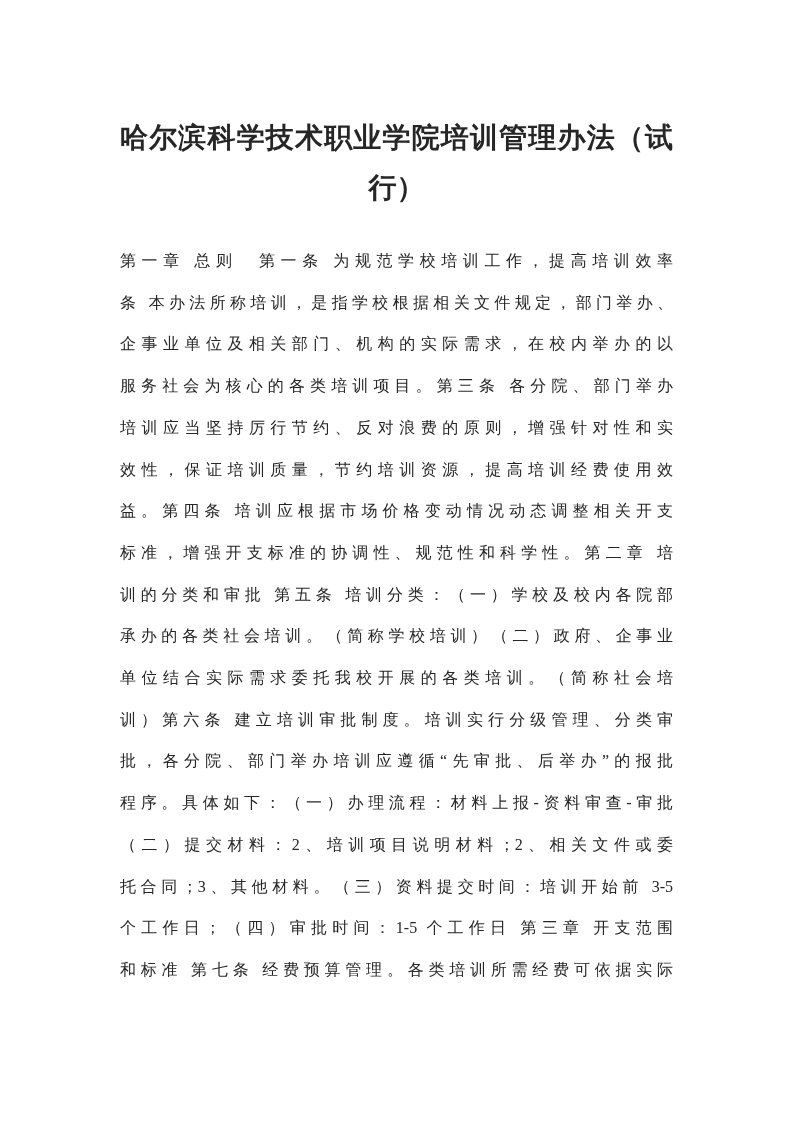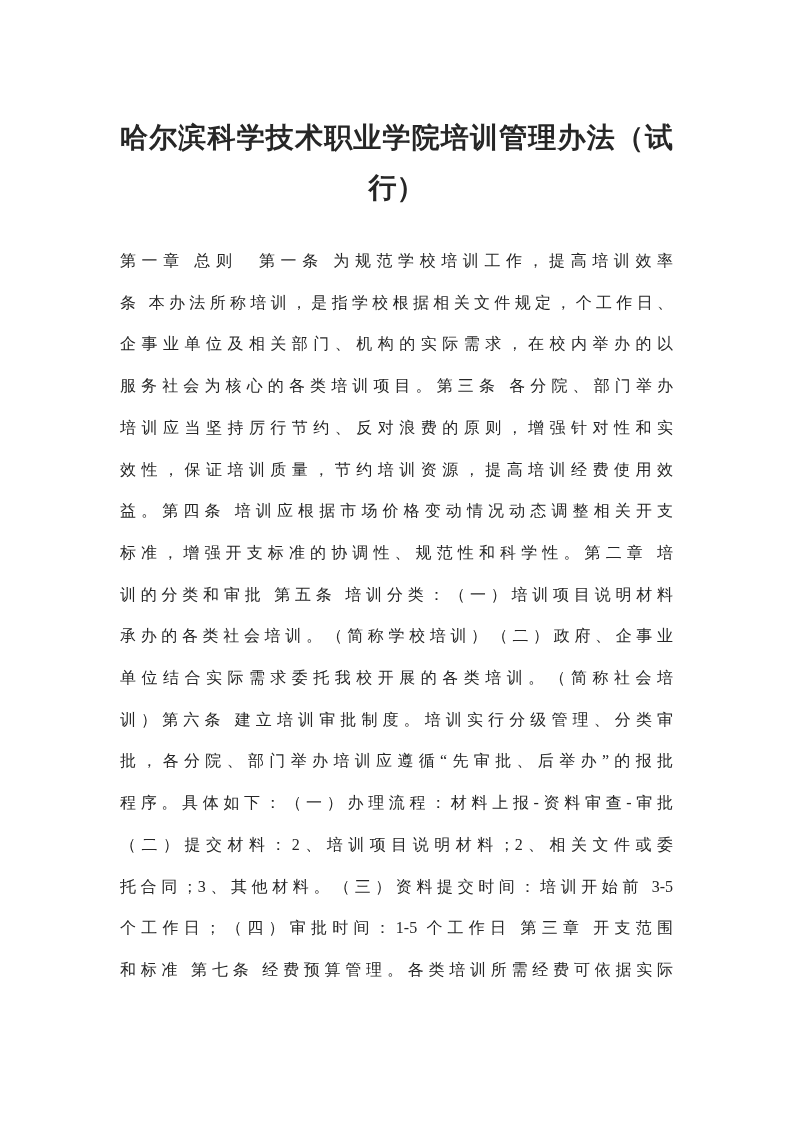--- a/index.html
+++ b/index.html
@@ -59,28 +59,28 @@
 <div class="page">
   <div class="content">
 
     <h1 class="title">
       <div class="title-line">哈尔滨科学技术职业学院培训管理办法（试</div>
       <div class="title-line title-line-center">行）</div>
     </h1>
 
     <div class="body-text">
       <div class="body-line">第一章 总则　第一条 为规范学校培训工作，提高培训效率</div>
-      <div class="body-line">条 本办法所称培训，是指学校根据相关文件规定，个工作日、</div>
+      <div class="body-line">条 本办法所称培训，是指学校根据相关文件规定，部门举办、</div>
       <div class="body-line">企事业单位及相关部门、机构的实际需求，在校内举办的以</div>
       <div class="body-line">服务社会为核心的各类培训项目。第三条 各分院、部门举办</div>
       <div class="body-line">培训应当坚持厉行节约、反对浪费的原则，增强针对性和实</div>
       <div class="body-line">效性，保证培训质量，节约培训资源，提高培训经费使用效</div>
       <div class="body-line">益。第四条 培训应根据市场价格变动情况动态调整相关开支</div>
       <div class="body-line">标准，增强开支标准的协调性、规范性和科学性。第二章 培</div>
-      <div class="body-line">训的分类和审批 第五条 培训分类：（一）培训项目说明材料</div>
+      <div class="body-line">训的分类和审批 第五条 培训分类：（一）学校及校内各院部</div>
       <div class="body-line">承办的各类社会培训。（简称学校培训）（二）政府、企事业</div>
       <div class="body-line">单位结合实际需求委托我校开展的各类培训。（简称社会培</div>
       <div class="body-line">训）第六条 建立培训审批制度。培训实行分级管理、分类审</div>
       <div class="body-line">批，各分院、部门举办培训应遵循“先审批、后举办”的报批</div>
       <div class="body-line">程序。具体如下：（一）办理流程：材料上报-资料审查-审批</div>
       <div class="body-line">（二）提交材料：2、培训项目说明材料；2、相关文件或委</div>
       <div class="body-line">托合同；3、其他材料。（三）资料提交时间：培训开始前 3-5</div>
       <div class="body-line">个工作日；（四）审批时间：1-5 个工作日 第三章 开支范围</div>
       <div class="body-line">和标准 第七条 经费预算管理。各类培训所需经费可依据实际</div>
     </div>

